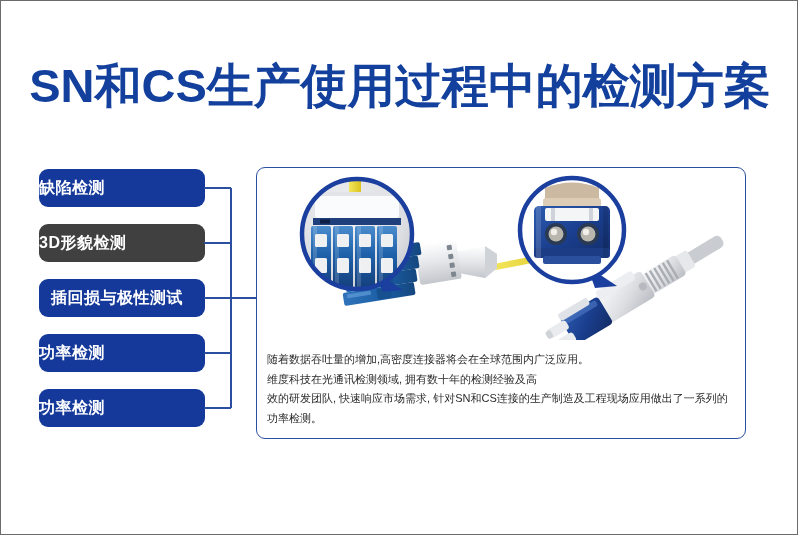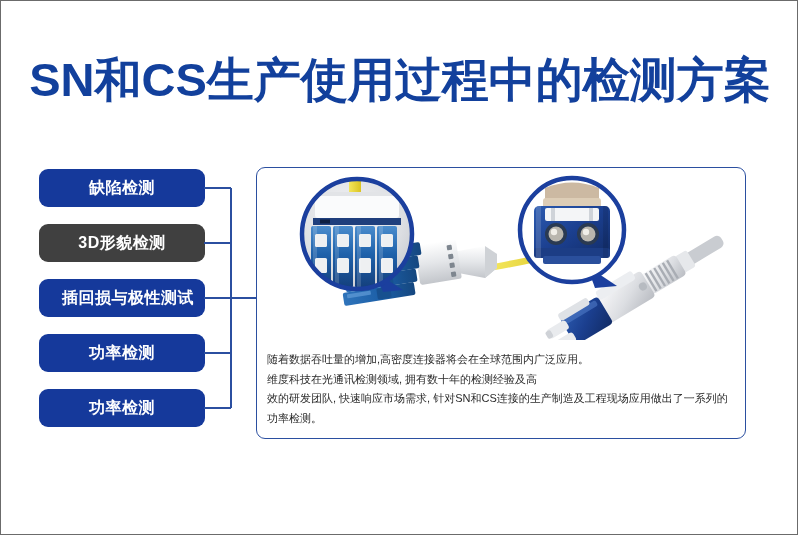--- a/index.html
+++ b/index.html
@@ -15,21 +15,21 @@
     width:798px;height:535px;
     border:1px solid #6b6b6b;
     background:#ffffff;
     box-sizing:border-box;
     overflow:hidden;
   }
 
   
   .title{
     position:absolute;
-    left:0;top:51px;
+    left:0;top:57px;
     width:798px;
     text-align:center;
     font-size:47px;
     line-height:56px;
     font-weight:bold;
     letter-spacing:0px;
     white-space:nowrap;
   }
 
   
@@ -37,21 +37,21 @@
     position:absolute;
     left:38px;top:168px;
     width:166px;
   }
   .nav-btn{
     position:relative;
     width:166px;height:38px;
     border-radius:9px;
     display:flex;
     align-items:center;
-    justify-content:center;
+    justify-content:flex-start;
     color:#ffffff;
     font-size:16px;
     font-weight:bold;
     letter-spacing:0.5px;
     margin-bottom:17px;
     box-sizing:border-box;
     white-space:nowrap;
   }
   .nav-btn:last-child{margin-bottom:12px;}
 

